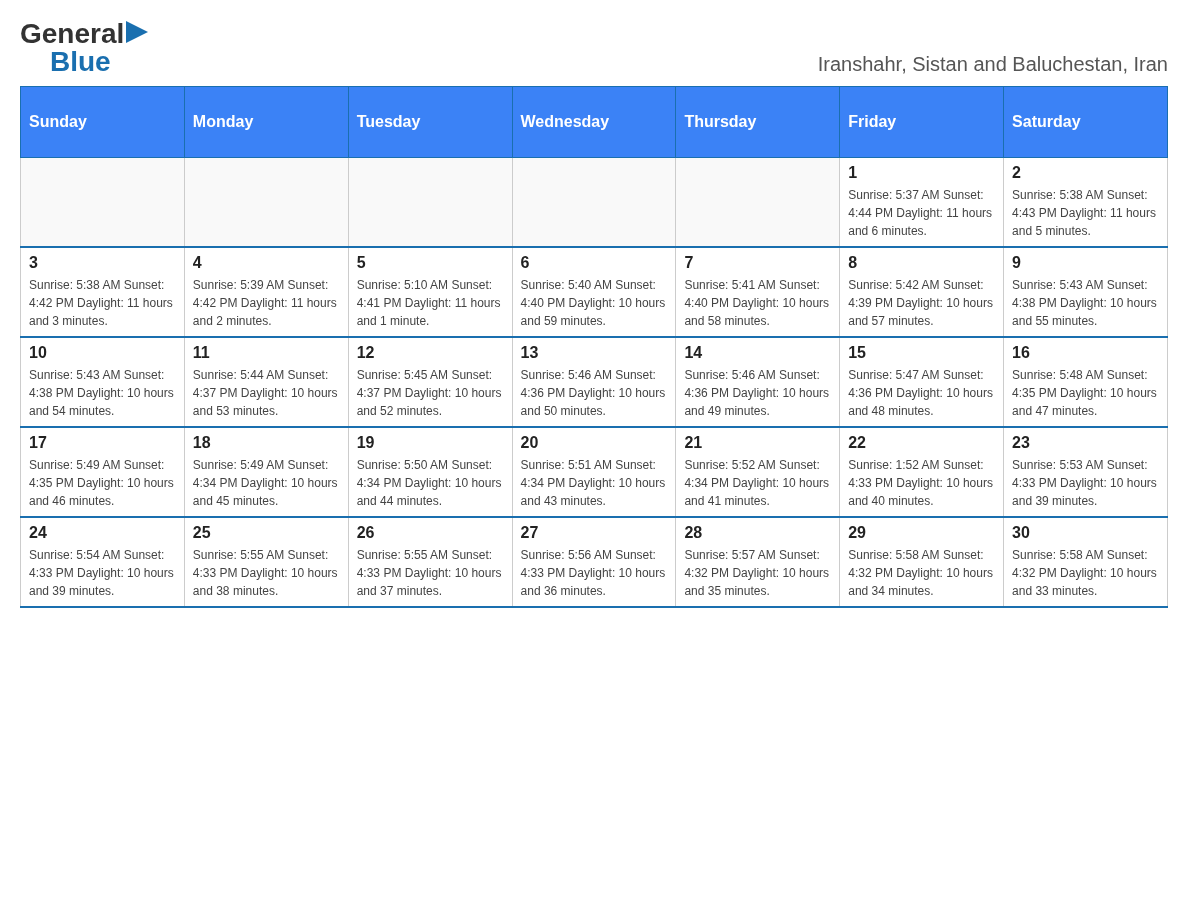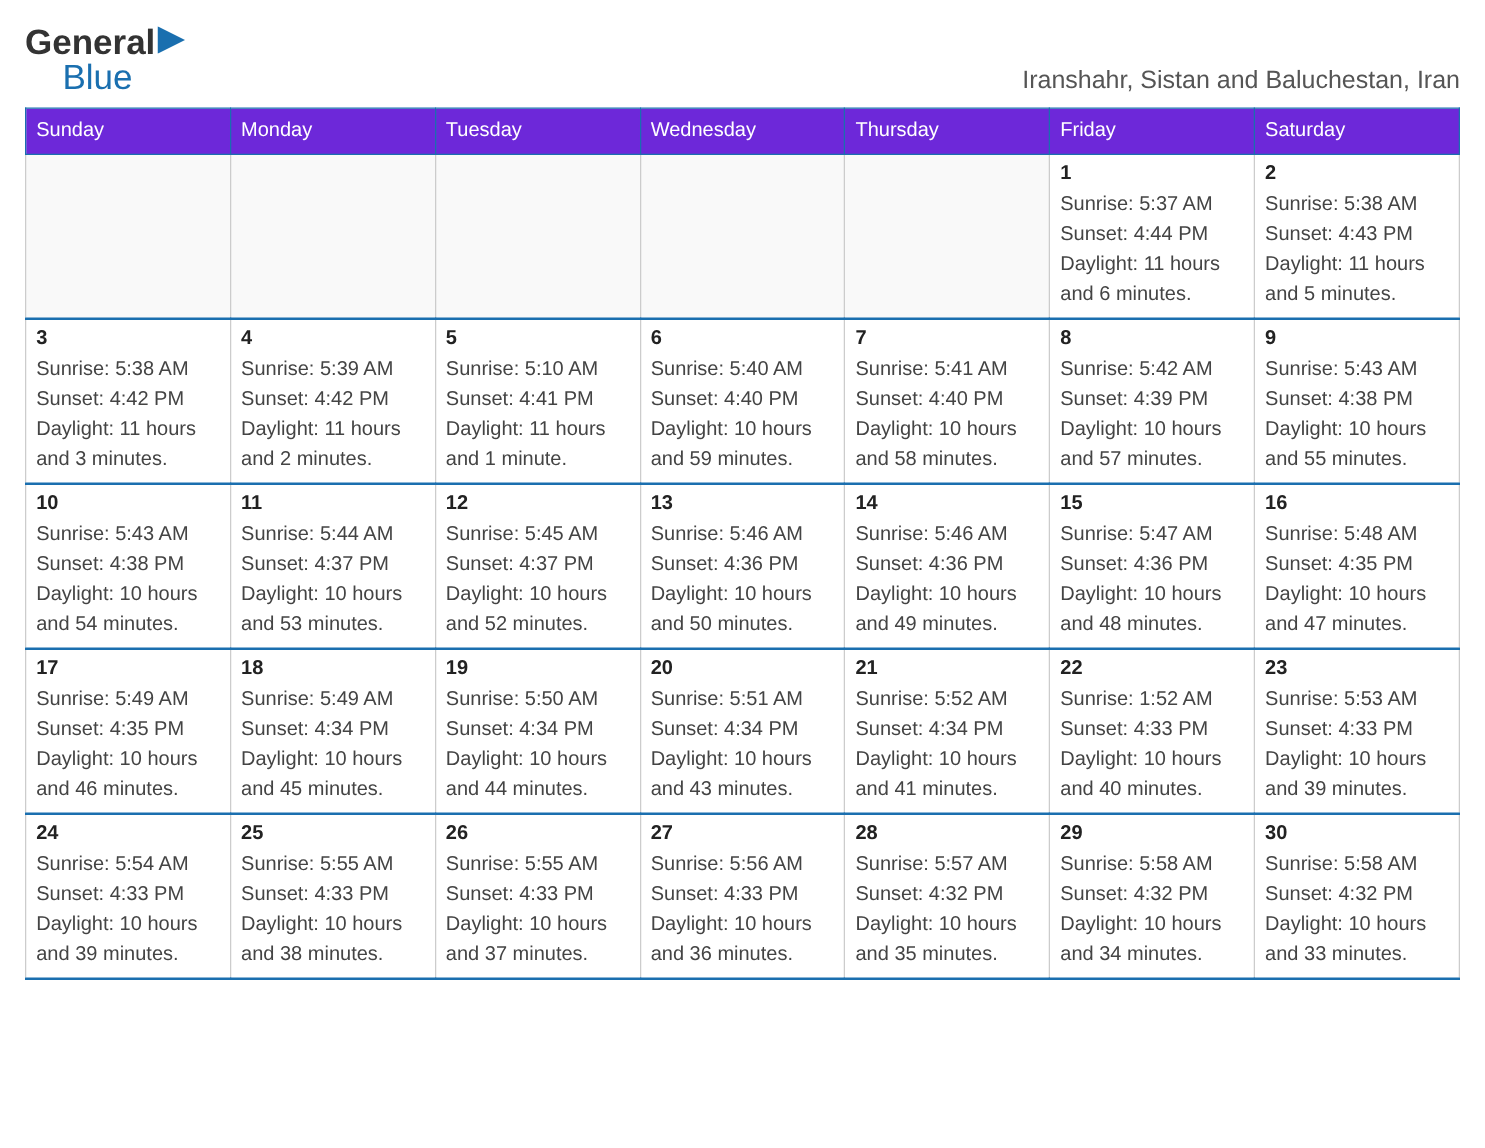--- a/index.html
+++ b/index.html
@@ -22,21 +22,21 @@
       align-items: flex-start;
     }
     .logo-general {
       font-size: 28px;
       font-weight: bold;
       color: #333;
       line-height: 1;
     }
     .logo-blue {
       font-size: 28px;
-      font-weight: normal;
+      font-weight: bold;
       color: #1a6faf;
       line-height: 1;
       margin-left: 30px;
     }
     .logo-line {
       display: flex;
       align-items: center;
     }
     .title-block {
       text-align: right;
@@ -51,25 +51,25 @@
       font-size: 20px;
       color: #555;
       margin-top: 20px;
     }
     .calendar {
       width: 100%;
       border-collapse: collapse;
       margin-top: 10px;
     }
     .calendar thead tr th {
-      background-color: #6d28d9;
+      background-color: #3b82f6;
       color: #fff;
       font-size: 16px;
-      font-weight: normal;
-      padding: 9px 8px;
+      font-weight: bold;
+      padding: 26px 8px;
       text-align: left;
       border: 1px solid #1a6faf;
     }
     .calendar tbody tr td {
       vertical-align: top;
       border: 1px solid #ccc;
       padding: 6px 8px;
       width: 14.28%;
       min-height: 100px;
     }
@@ -77,21 +77,21 @@
       border-bottom: 2px solid #1a6faf;
     }
     .day-number {
       font-size: 16px;
       font-weight: bold;
       color: #222;
       display: block;
       margin-bottom: 4px;
     }
     .day-info {
-      font-size: 16px;
+      font-size: 12px;
       color: #444;
       line-height: 1.5;
     }
     .empty-cell {
       background: #f9f9f9;
     }
   </style>
 </head>
 <body>
 

